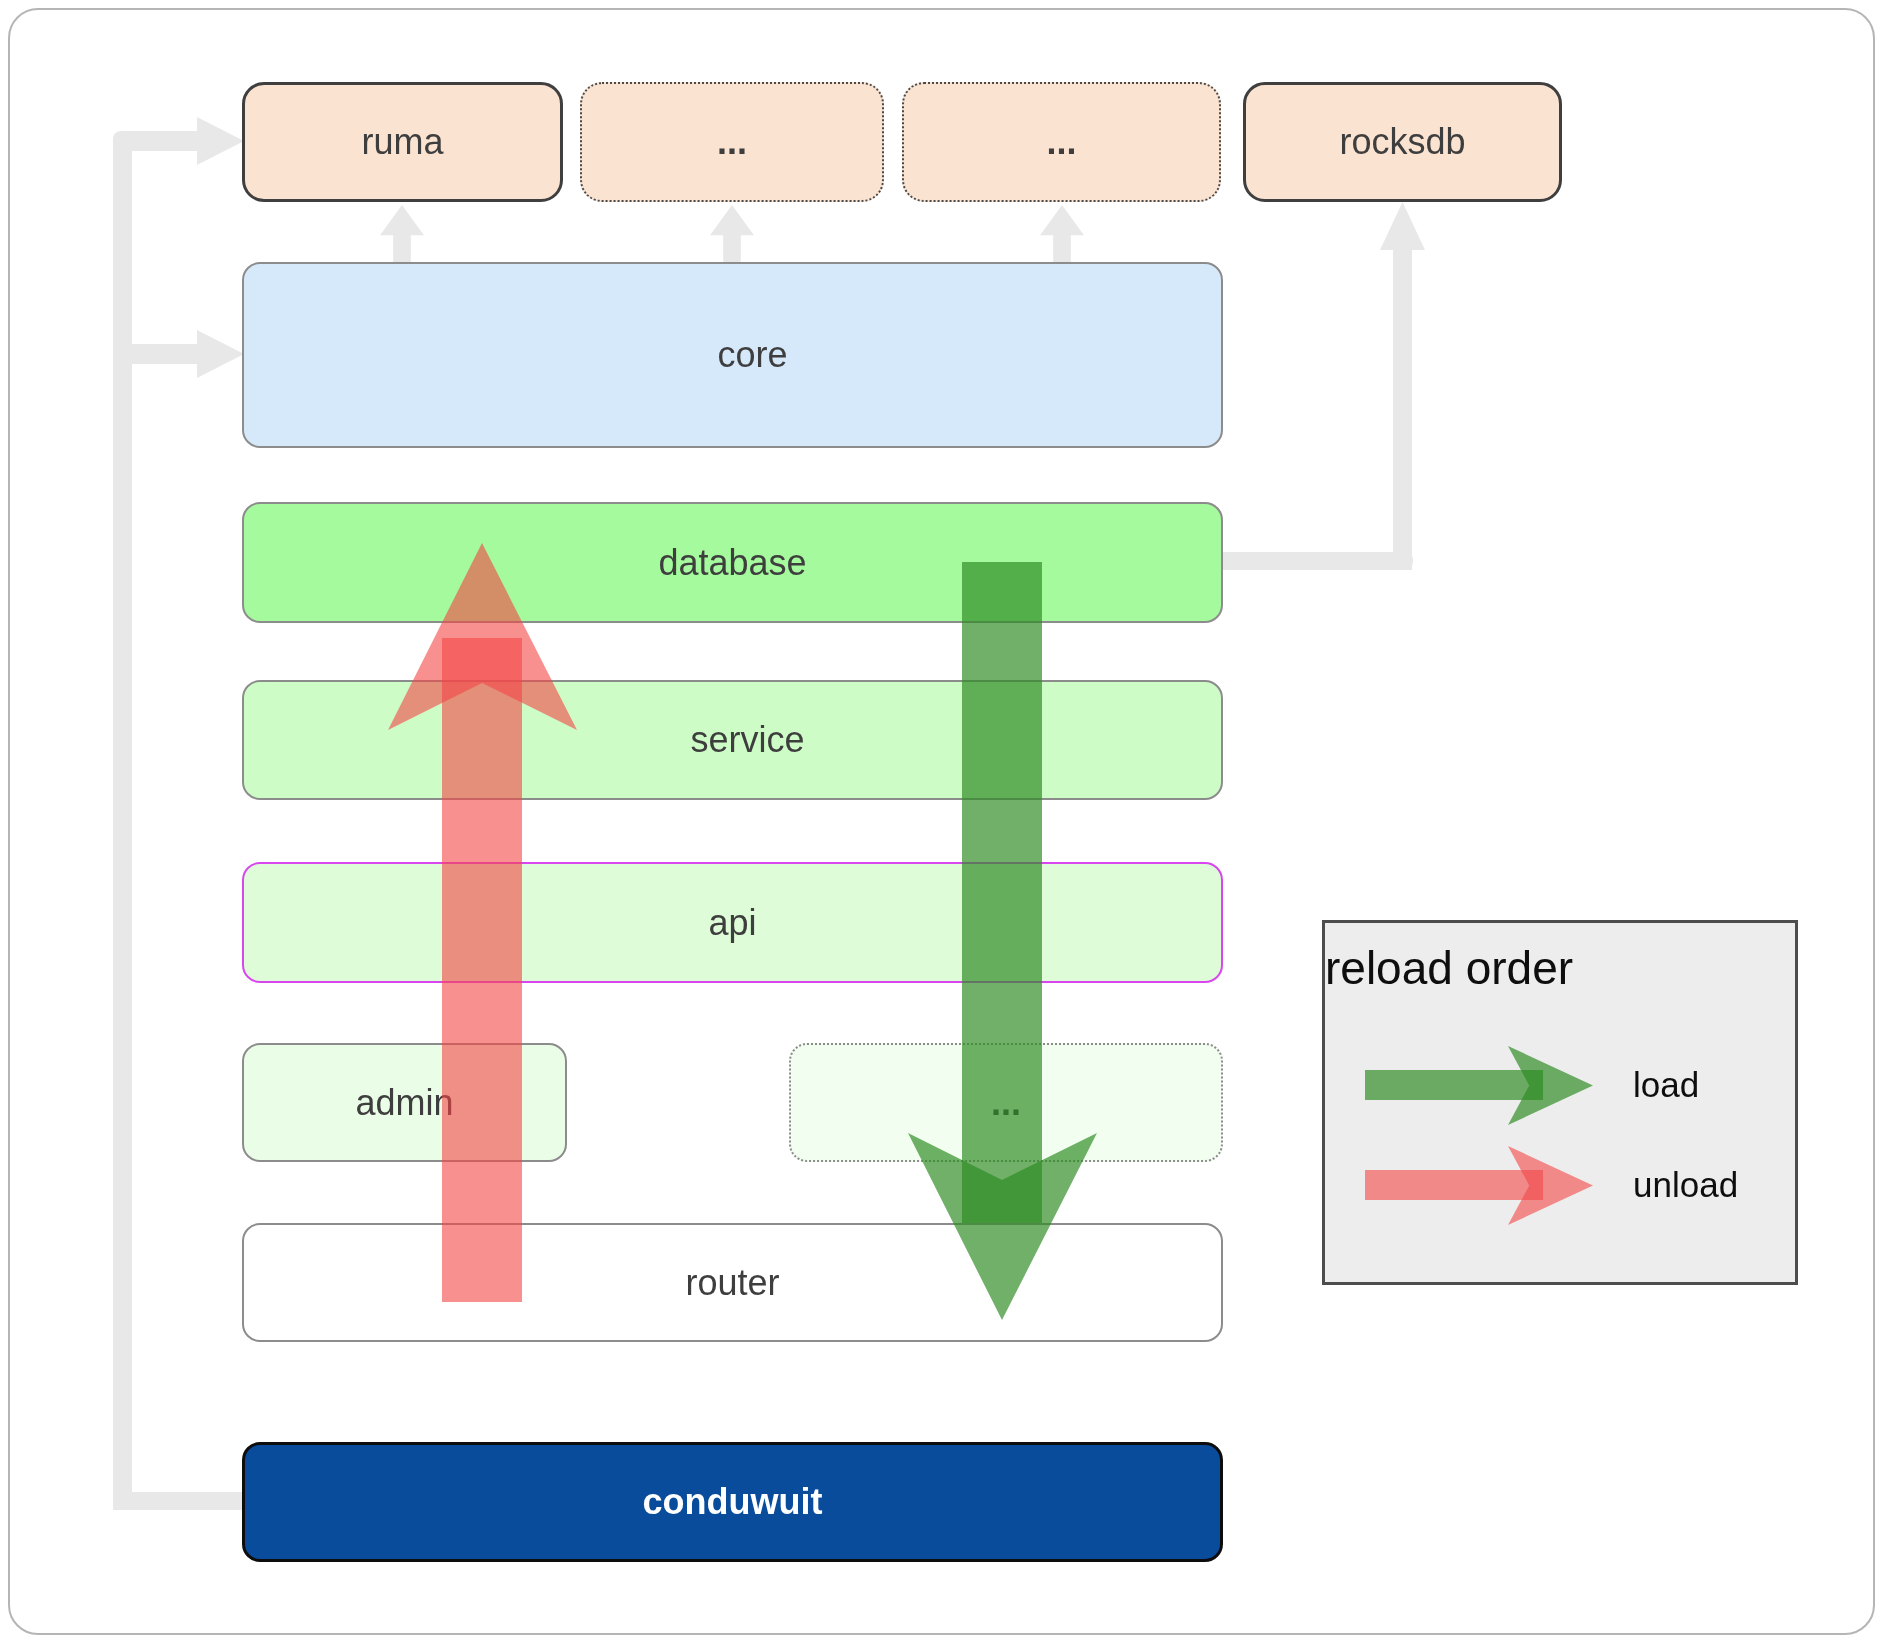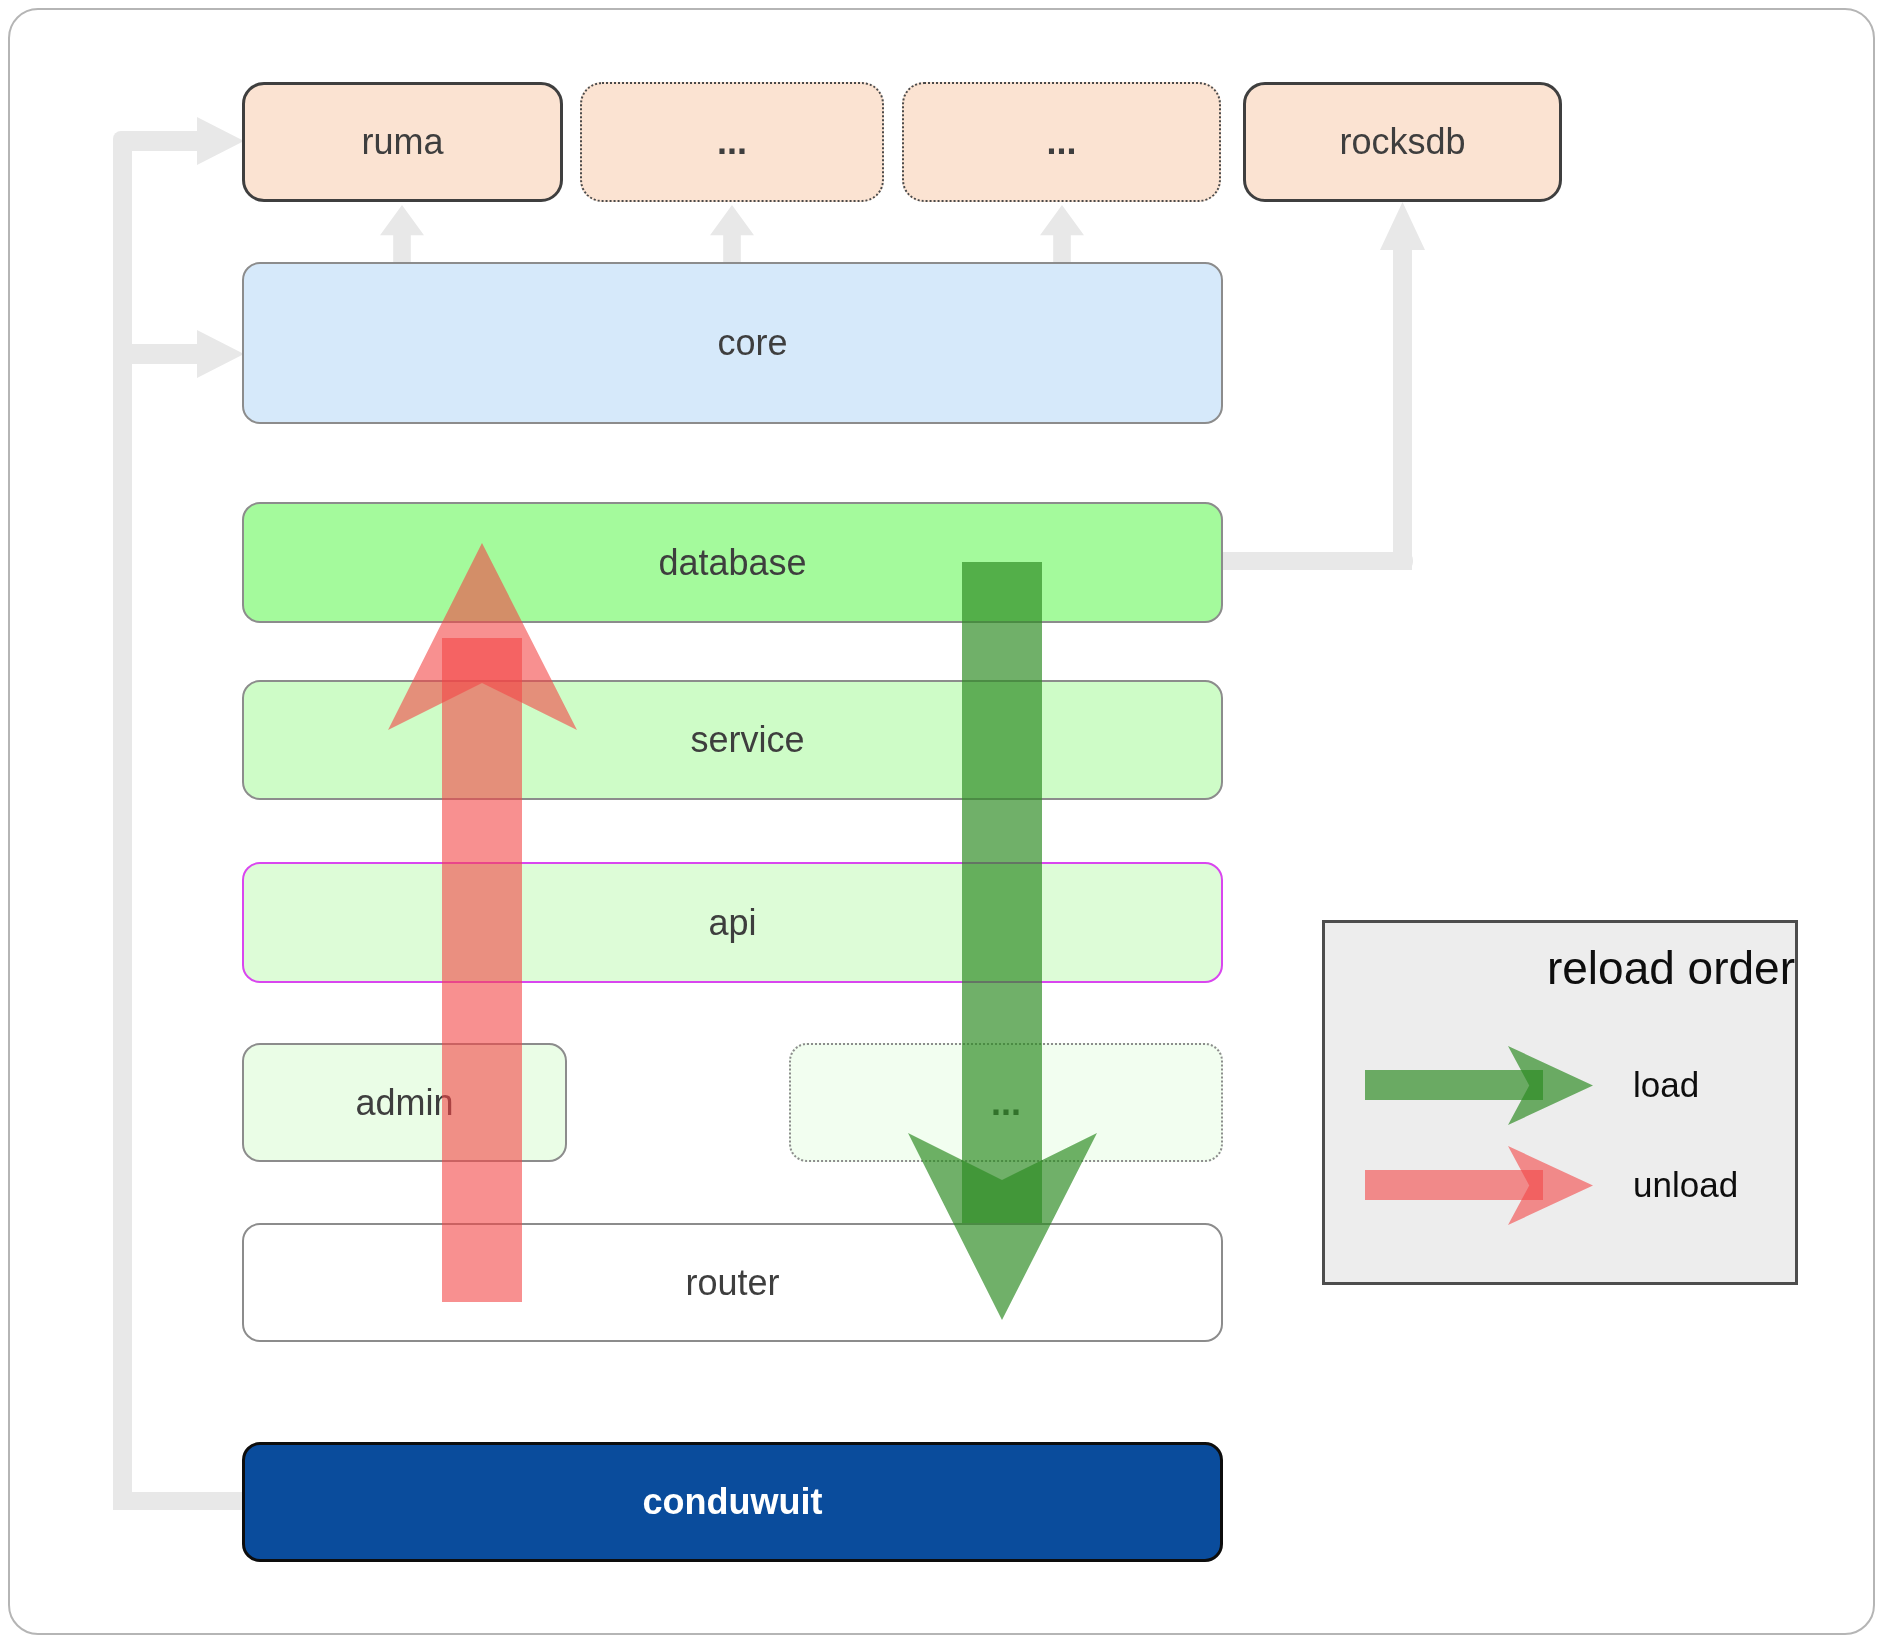--- a/index.html
+++ b/index.html
@@ -37,21 +37,21 @@
   
   .box{
     position:absolute;z-index:2;display:flex;align-items:center;justify-content:center;
     box-sizing:border-box;border-radius:18px;
     font-size:36px;color:#3e3e3e;text-align:center;
   }
   .box-ruma     {left:242px;top:82px;width:321px;height:120px;background:#fbe3d2;border:3px solid #3f3f3f;border-radius:22px;}
   .box-dots-tl  {left:580px;top:82px;width:304px;height:120px;background:#fbe3d2;border:2px dotted #4a4a4a;border-radius:22px;font-weight:700;}
   .box-dots-tr  {left:902px;top:82px;width:319px;height:120px;background:#fbe3d2;border:2px dotted #4a4a4a;border-radius:22px;font-weight:700;}
   .box-rocksdb  {left:1243px;top:82px;width:319px;height:120px;background:#fbe3d2;border:3px solid #3f3f3f;border-radius:22px;}
-  .box-core     {left:242px;top:262px;width:981px;height:162px;background:#d6e9fa;border:2px solid #8c8c8c;padding-left:40px;}
+  .box-core     {left:242px;top:262px;width:981px;height:186px;background:#d6e9fa;border:2px solid #8c8c8c;padding-left:40px;}
   .box-database {left:242px;top:502px;width:981px;height:121px;background:#a4fa9c;border:2px solid #8c8c8c;}
   .box-service  {left:242px;top:680px;width:981px;height:120px;background:#cefcc7;border:2px solid #8c8c8c;padding-left:30px;}
   .box-api      {left:242px;top:862px;width:981px;height:121px;background:#ddfcd7;border:2px solid #d946ef;}
   .box-admin    {left:242px;top:1043px;width:325px;height:119px;background:#eafde6;border:2px solid #8c8c8c;}
   .box-dots-mid {left:789px;top:1043px;width:434px;height:119px;background:#f2fef0;border:2px dotted #8c8c8c;font-weight:700;}
   .box-router   {left:242px;top:1223px;width:981px;height:119px;background:#ffffff;border:2px solid #8c8c8c;}
   .box-conduwuit{left:242px;top:1442px;width:981px;height:120px;background:#0a4c9c;border:3px solid #0d0d0d;color:#ffffff;font-weight:700;}
   
   .big{position:absolute;z-index:3;}
   .red-stem {left:442px;top:638px;width:80px;height:664px;background:rgba(244,70,70,0.60);}
@@ -59,21 +59,21 @@
              clip-path:polygon(94px 0,189px 187px,94px 140px,0 187px);}
   .green-stem{left:962px;top:562px;width:80px;height:661px;background:rgba(44,138,34,0.68);}
   .green-head{left:908px;top:1133px;width:189px;height:187px;background:rgba(44,138,34,0.68);
              clip-path:polygon(0 0,94px 47px,189px 0,94px 187px);}
   
   .legend{
     position:absolute;left:1322px;top:920px;width:476px;height:365px;z-index:4;
     background:#ededed;border:3px solid #4d4d4d;box-sizing:border-box;
   }
   .legend-title{
-    position:absolute;left:0;top:18px;width:100%;text-align:right;
+    position:absolute;left:0;top:18px;width:100%;text-align:left;
     font-size:46px;color:#0e0e0e;
   }
   .lg-stem{position:absolute;width:178px;height:30px;}
   .lg-head{position:absolute;width:85px;height:79px;
            clip-path:polygon(0 0,100% 50%,0 100%,25% 50%);}
   .lg-green{background:rgba(44,138,34,0.68);}
   .lg-red{background:rgba(244,70,70,0.60);}
   .lg-stem-load{left:40px;top:147px;}
   .lg-head-load{left:183px;top:123px;}
   .lg-stem-unload{left:40px;top:247px;}

